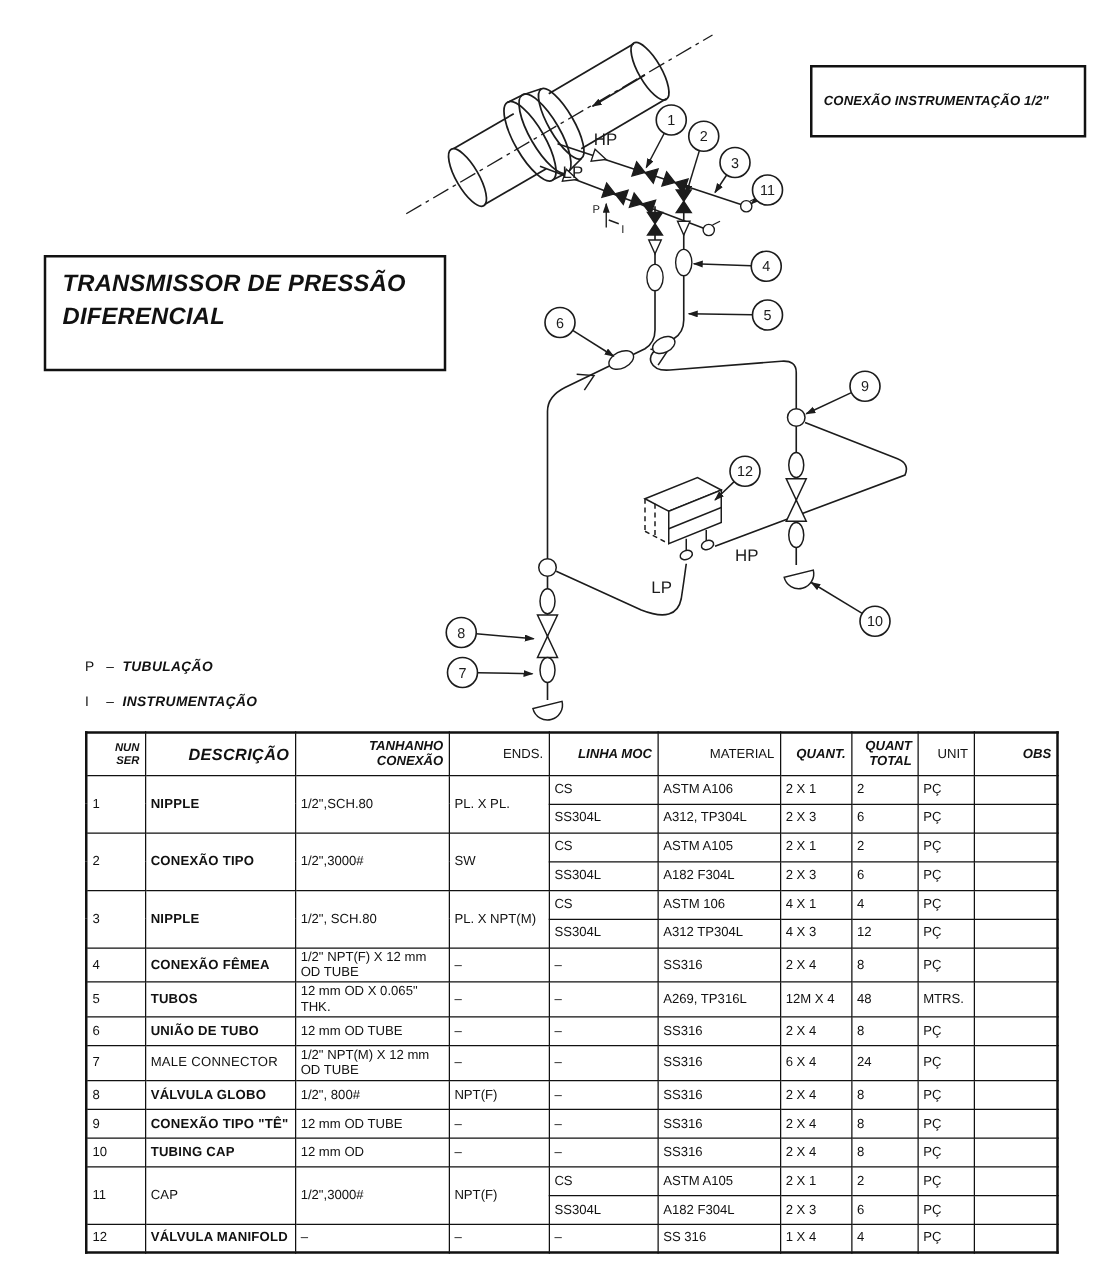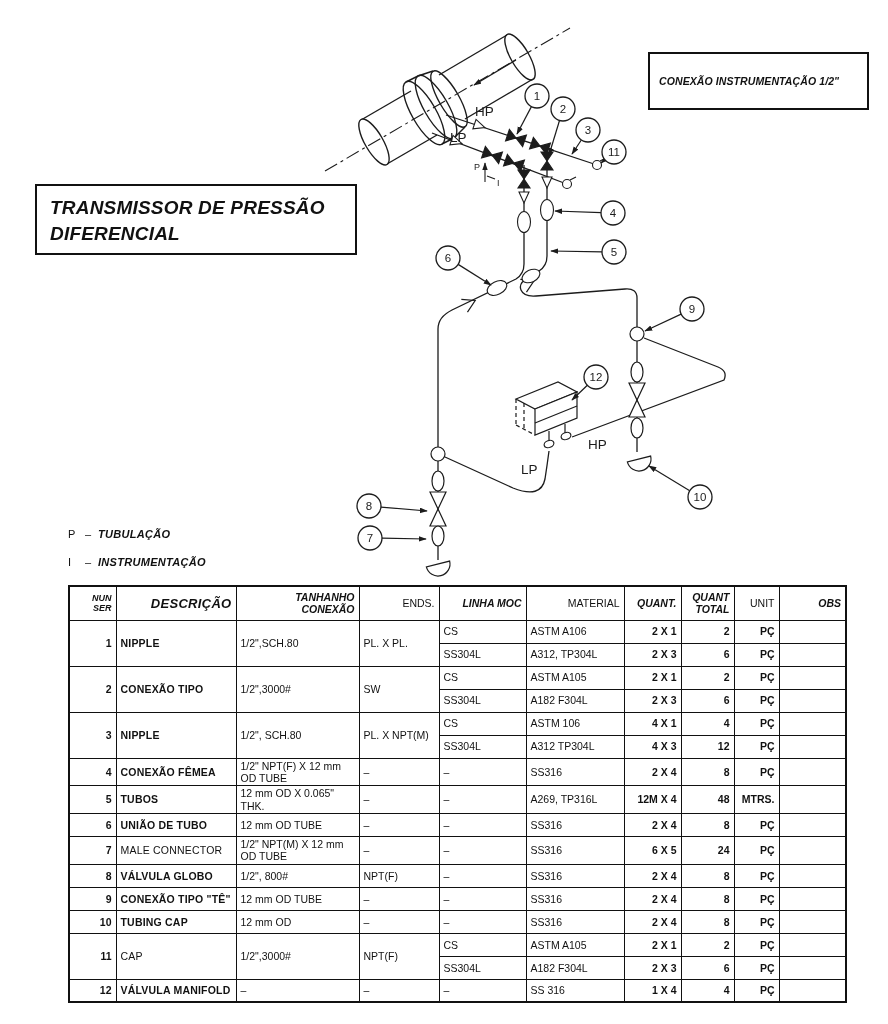--- a/index.html
+++ b/index.html
@@ -3,21 +3,21 @@
 <meta charset="utf-8">
 <style>
   html,body { margin:0; padding:0; }
   body {
     width:888px; height:1024px; position:relative; background:#fff;
     font-family:"Liberation Sans", sans-serif; color:#111;
     overflow:hidden;
   }
   .abs { position:absolute; }
   #titleBox {
-    left:35px; top:184px; width:322px; height:71px; box-sizing:border-box;
+    left:35px; top:204px; width:322px; height:93px; box-sizing:border-box;
     border:2px solid #111; padding:9px 13px;
     font-size:19px; font-weight:bold; font-style:italic; line-height:1.35; letter-spacing:.2px;
   }
   #noteBox {
     left:648px; top:52px; width:221px; height:58px; box-sizing:border-box;
     border:2px solid #111; display:flex; align-items:center; padding:0 9px;
     font-size:10.5px; font-weight:bold; font-style:italic; letter-spacing:.1px;
   }
   .legend-row { position:absolute; left:68px; font-size:11px; white-space:nowrap; }
   .legend-sym  { display:inline-block; min-width:10px; }
@@ -33,21 +33,21 @@
     border:1px solid #111; padding:1px 4px; font-size:10.5px;
     vertical-align:middle; overflow:hidden; line-height:1.18;
   }
   #partsTable thead tr { height:34px; }
   #partsTable tbody tr { height:23px; }
   #partsTable th { text-align:right; font-weight:normal; }
   .thi { font-style:italic; font-weight:bold !important; }
   .th0 { font-size:9px !important; white-space:pre-line; line-height:1.15 !important; }
   .th1 { font-size:13px !important; letter-spacing:.3px; }
   .th7 { white-space:pre-line; }
-  td.c { text-align:right;font-weight:bold; }
+  td.c { text-align:left; }
   td.desc { font-weight:bold; font-size:10.8px; letter-spacing:.2px; }
   td.desc.plain { font-weight:normal; font-style:normal; }
   td.u { font-size:11px;margin-left:24px; }
 
   svg text { font-family:"Liberation Sans", sans-serif; }
   .dlabel { font-size:13.5px; fill:#1c1c1c; }
   .tiny   { font-size:9px; fill:#1c1c1c; }
 </style>
 </head>
 <body>
@@ -388,21 +388,21 @@
         <td class="c u">PÇ</td>
         <td></td>
       </tr>
       <tr>
         <td class="c">7</td>
         <td class="desc plain">MALE CONNECTOR</td>
         <td>1/2" NPT(M) X 12 mm OD TUBE</td>
         <td>–</td>
         <td>–</td>
         <td>SS316</td>
-        <td class="c">6 X 5</td>
+        <td class="c">6 X 4</td>
         <td class="c">24</td>
         <td class="c u">PÇ</td>
         <td></td>
       </tr>
       <tr>
         <td class="c">8</td>
         <td class="desc">VÁLVULA GLOBO</td>
         <td>1/2", 800#</td>
         <td>NPT(F)</td>
         <td>–</td>

